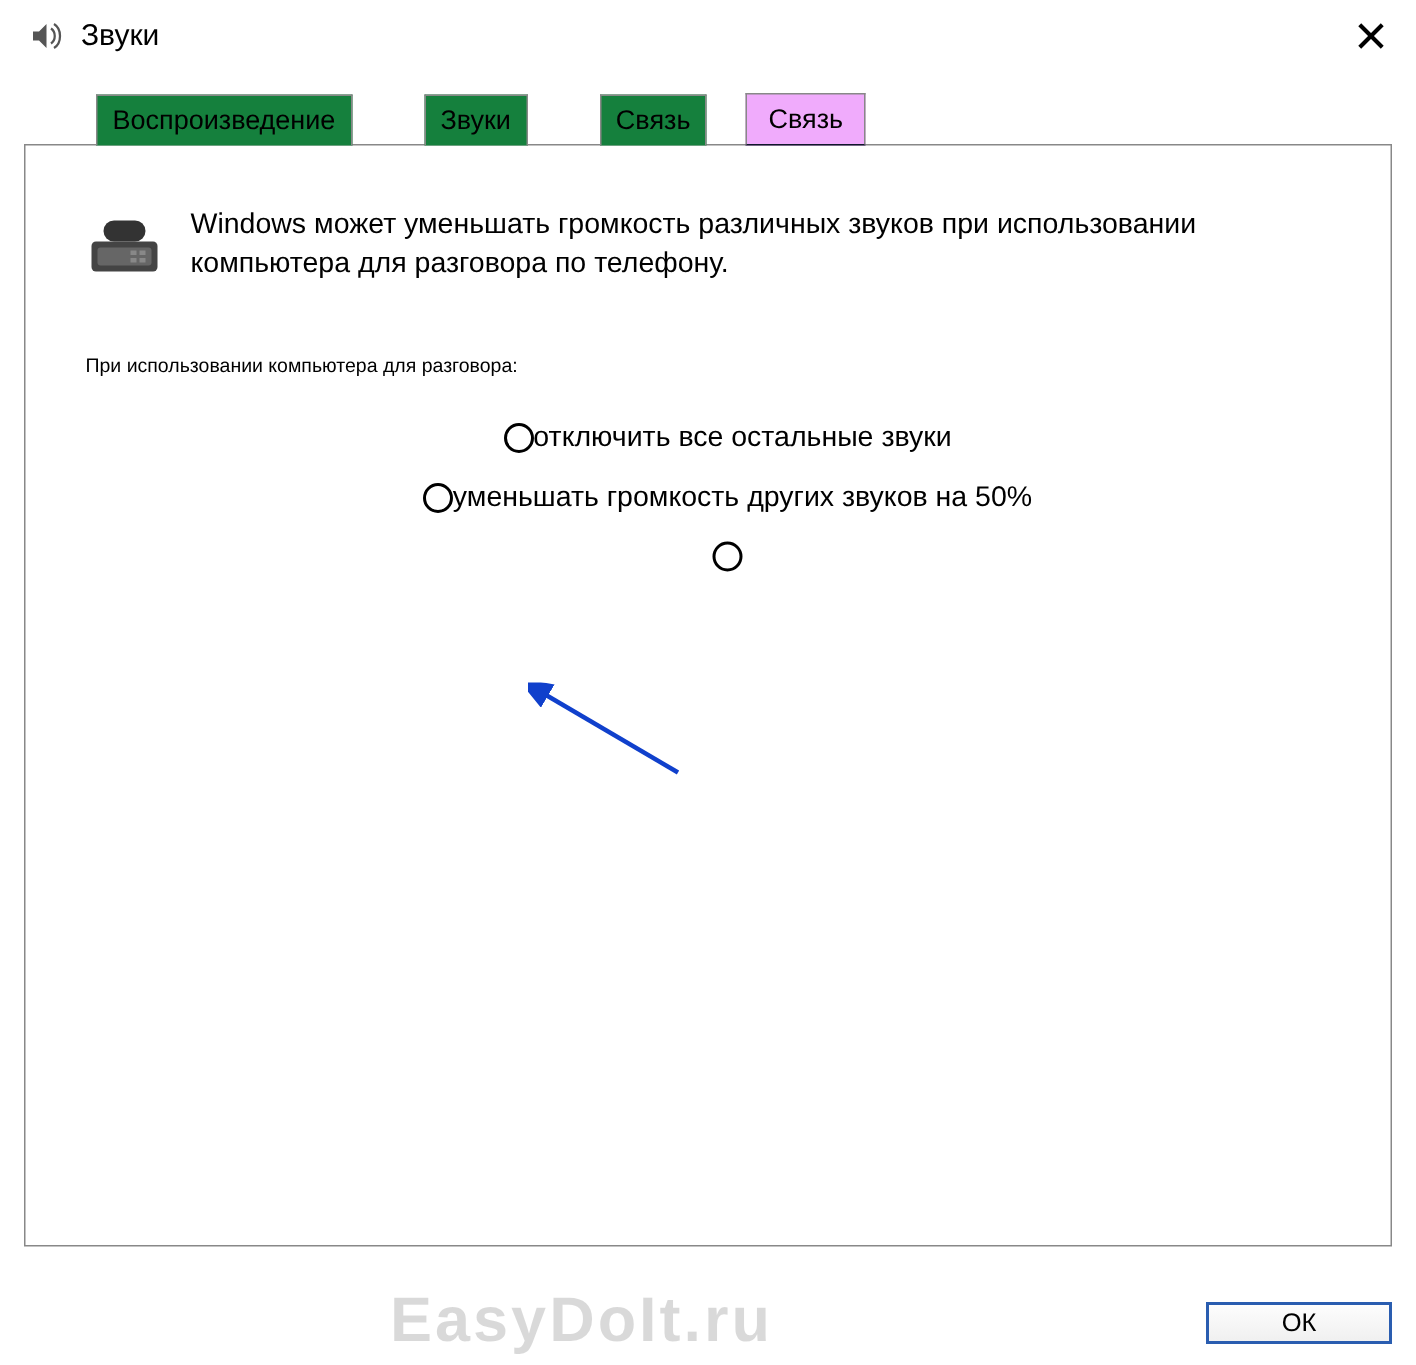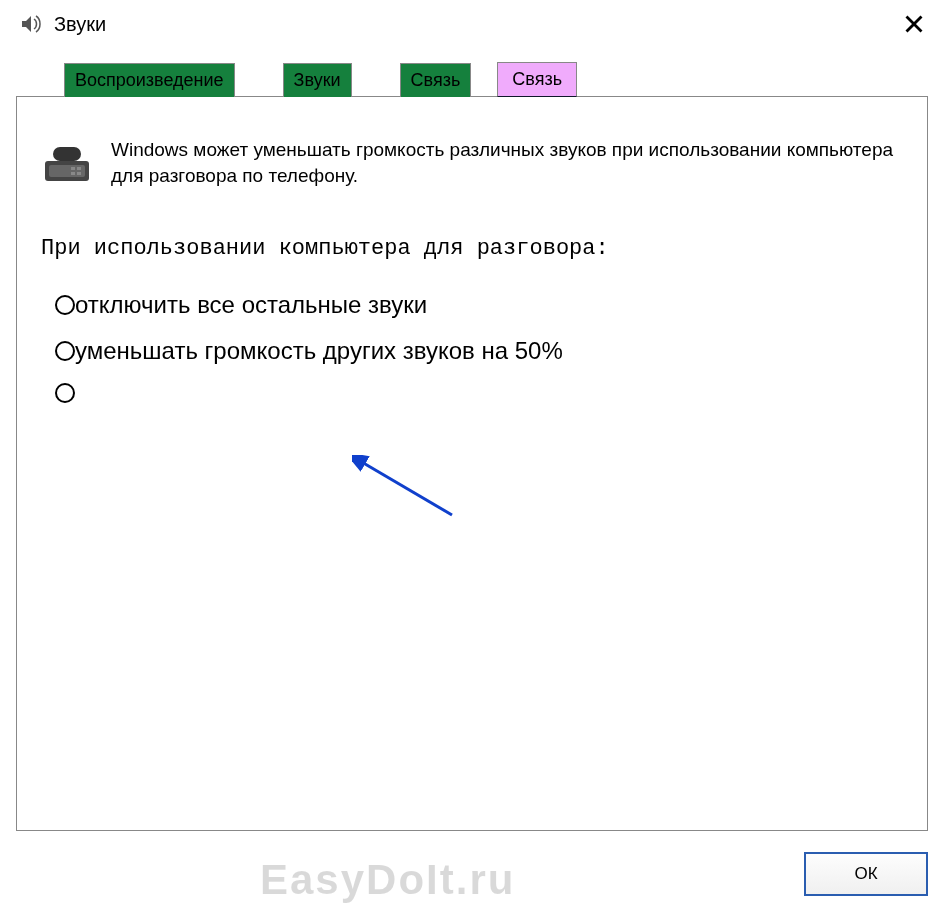--- a/index.html
+++ b/index.html
@@ -75,21 +75,21 @@
     background: #f0abfc;
     border-bottom: 1px solid #0f172a;
     z-index: 3;
     top: 0px;
     padding: 6px 14px;
     margin-left: 26px;
   }
   .tabpanel {
     border: 1px solid #888;
     background: #fff;
-    padding: 40px 28px 28px 24px;
+    padding: 40px 28px 28px 40px;
     min-height: 735px;
     position: relative;
     z-index: 1;
   }
   .descrow {
     display: flex;
     align-items: flex-start;
     gap: 18px;
     margin-bottom: 48px;
   }
@@ -97,33 +97,33 @@
     width: 52px;
     height: 44px;
     flex-shrink: 0;
     margin-top: 4px;
   }
   .description {
     font-size: 19px;
     line-height: 1.35;
   }
   .subhead {
-    font-size: 22px;
+    font-size: 13px;
     margin-bottom: 30px;
-    font-family: Liberation Mono, monospace;
   }
   .options {
     padding-left: 14px;
   }
   .option {
     display: flex;
     align-items: center;
     margin-bottom: 18px;
-    font-size: 24px;
-    cursor: pointer;
+    font-size: 19px;
+    cursor: pointer;
+    justify-content: center;
   }
   .radio {
     width: 20px;
     height: 20px;
     border: 2px solid #000;
     border-radius: 50%;
     display: flex;
     align-items: center;
     justify-content: center;
     flex-shrink: 0;
@@ -146,21 +146,21 @@
     bottom: 14px;
     left: 16px;
     right: 16px;
     display: flex;
     justify-content: flex-end;
     gap: 12px;
     align-items: center;
   }
   .btn {
     min-width: 124px;
-    height: 44px;
+    height: 28px;
     border: 1px solid #888;
     background: linear-gradient(#fdfdfd, #f0f0f0);
     font-size: 17px;
     font-family: inherit;
     cursor: pointer;
     padding: 0 14px;
   }
   .btn.default {
     border: 2px solid #2a5db0;
   }

